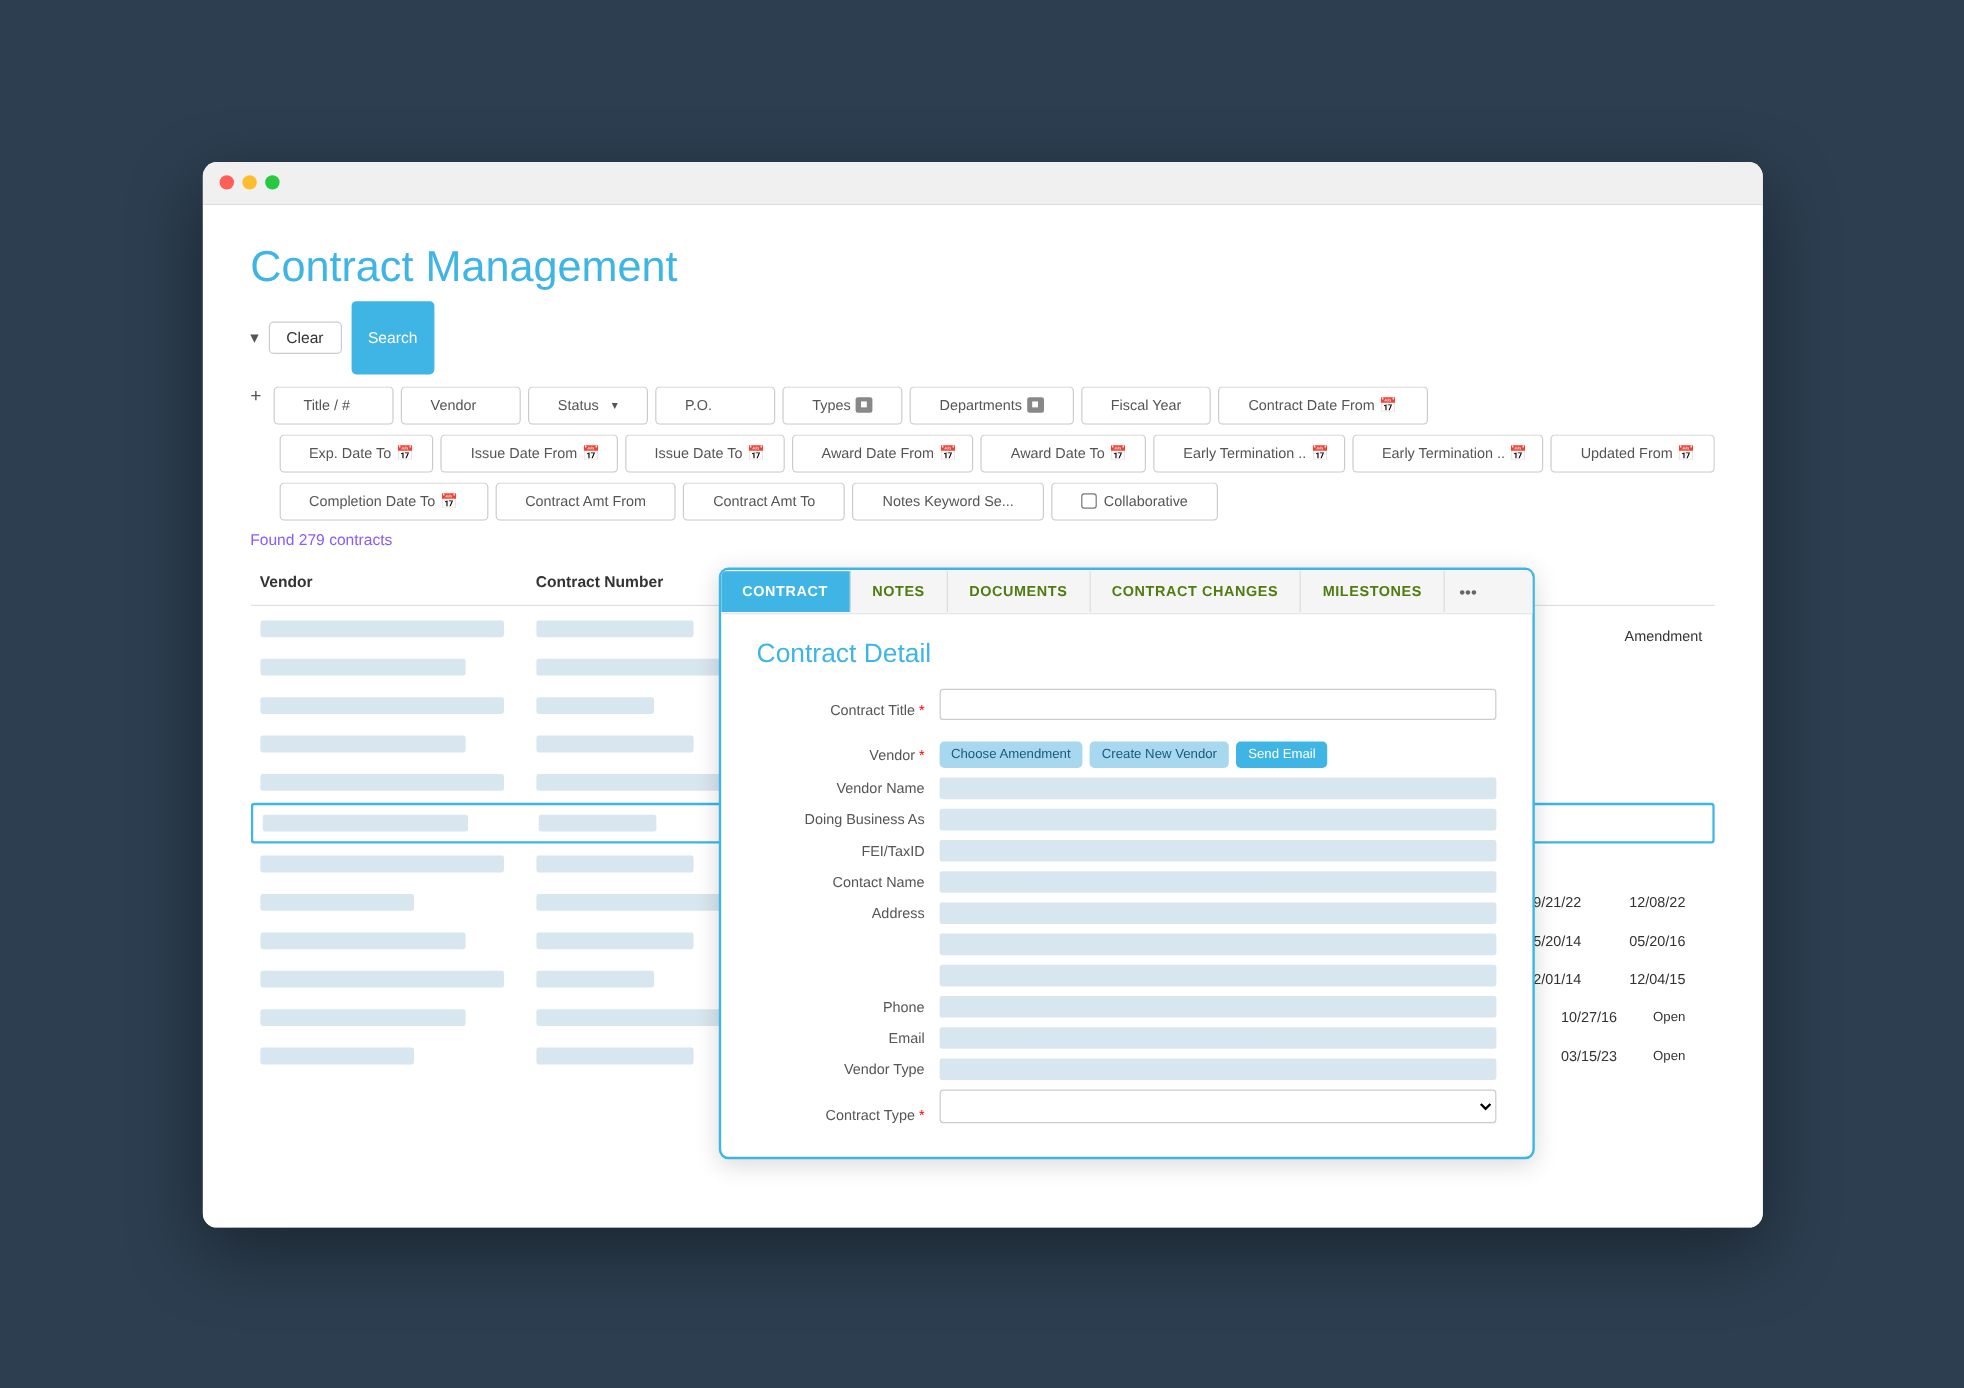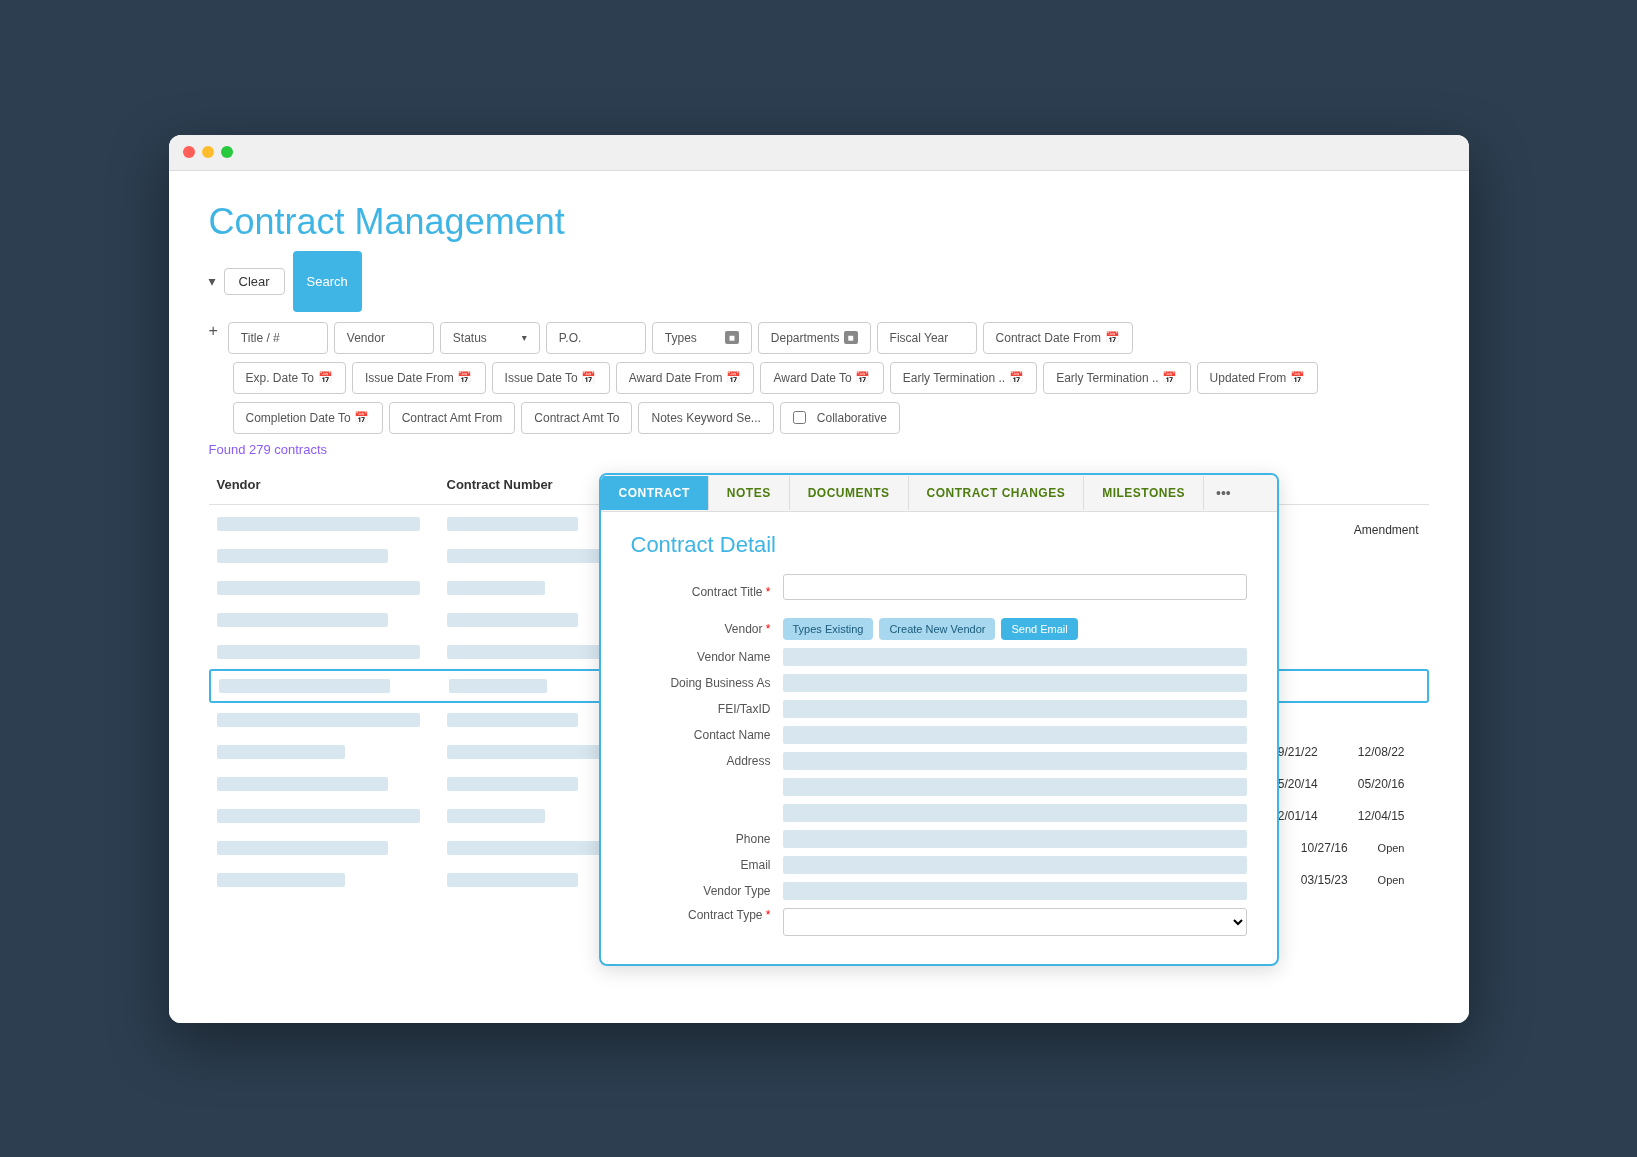--- a/index.html
+++ b/index.html
@@ -82,21 +82,21 @@
       display: flex;
       flex-wrap: nowrap;
       gap: 6px;
       margin-bottom: 8px;
       overflow: hidden;
     }
     .filter-input {
       height: 32px;
       border: 1px solid #ccc;
       border-radius: 4px;
-      padding: 0 12px;
+      padding: 0 24px;
       font-size: 12px;
       color: #555;
       background: #fff;
       min-width: 100px;
       display: flex;
       align-items: center;
       justify-content: space-between;
       white-space: nowrap;
     }
     .filter-input .cal-icon {
@@ -263,21 +263,21 @@
     .btn-create {
       background: #a8d8f0;
       color: #1a5a7a;
     }
     .btn-send-email {
       background: #3eb5e5;
       color: #fff;
     }
     .contract-type-row {
       display: flex;
-      align-items: flex-start;
+      align-items: flex-end;
       margin-top: 8px;
     }
     .contract-type-select {
       flex: 1;
       height: 28px;
       border: 1px solid #ccc;
       border-radius: 3px;
       font-size: 12px;
       padding: 0 8px;
       background: #fff;
@@ -585,21 +585,21 @@
           <h2 class="panel-title">Contract Detail</h2>
 
           <div class="form-field">
             <label class="form-label required">Contract Title</label>
             <input type="text" class="contract-title-input" style="flex: 1 1 0%; height: 26px; border: 1px solid rgb(204, 204, 204); border-radius: 3px; padding: 0px 8px; font-size: 12px;">
           </div>
 
           <div class="form-field">
             <label class="form-label required">Vendor</label>
             <div class="vendor-buttons">
-              <button class="btn-vendor btn-choose">Types Existing</button>
+              <button class="btn-vendor btn-choose">Choose Amendment</button>
               <button class="btn-vendor btn-create">Create New Vendor</button>
               <button class="btn-vendor btn-send-email">Send Email</button>
             </div>
           </div>
 
           <div class="form-field">
             <label class="form-label">Vendor Name</label>
             <div class="form-input-bar"></div>
           </div>
           <div class="form-field">

